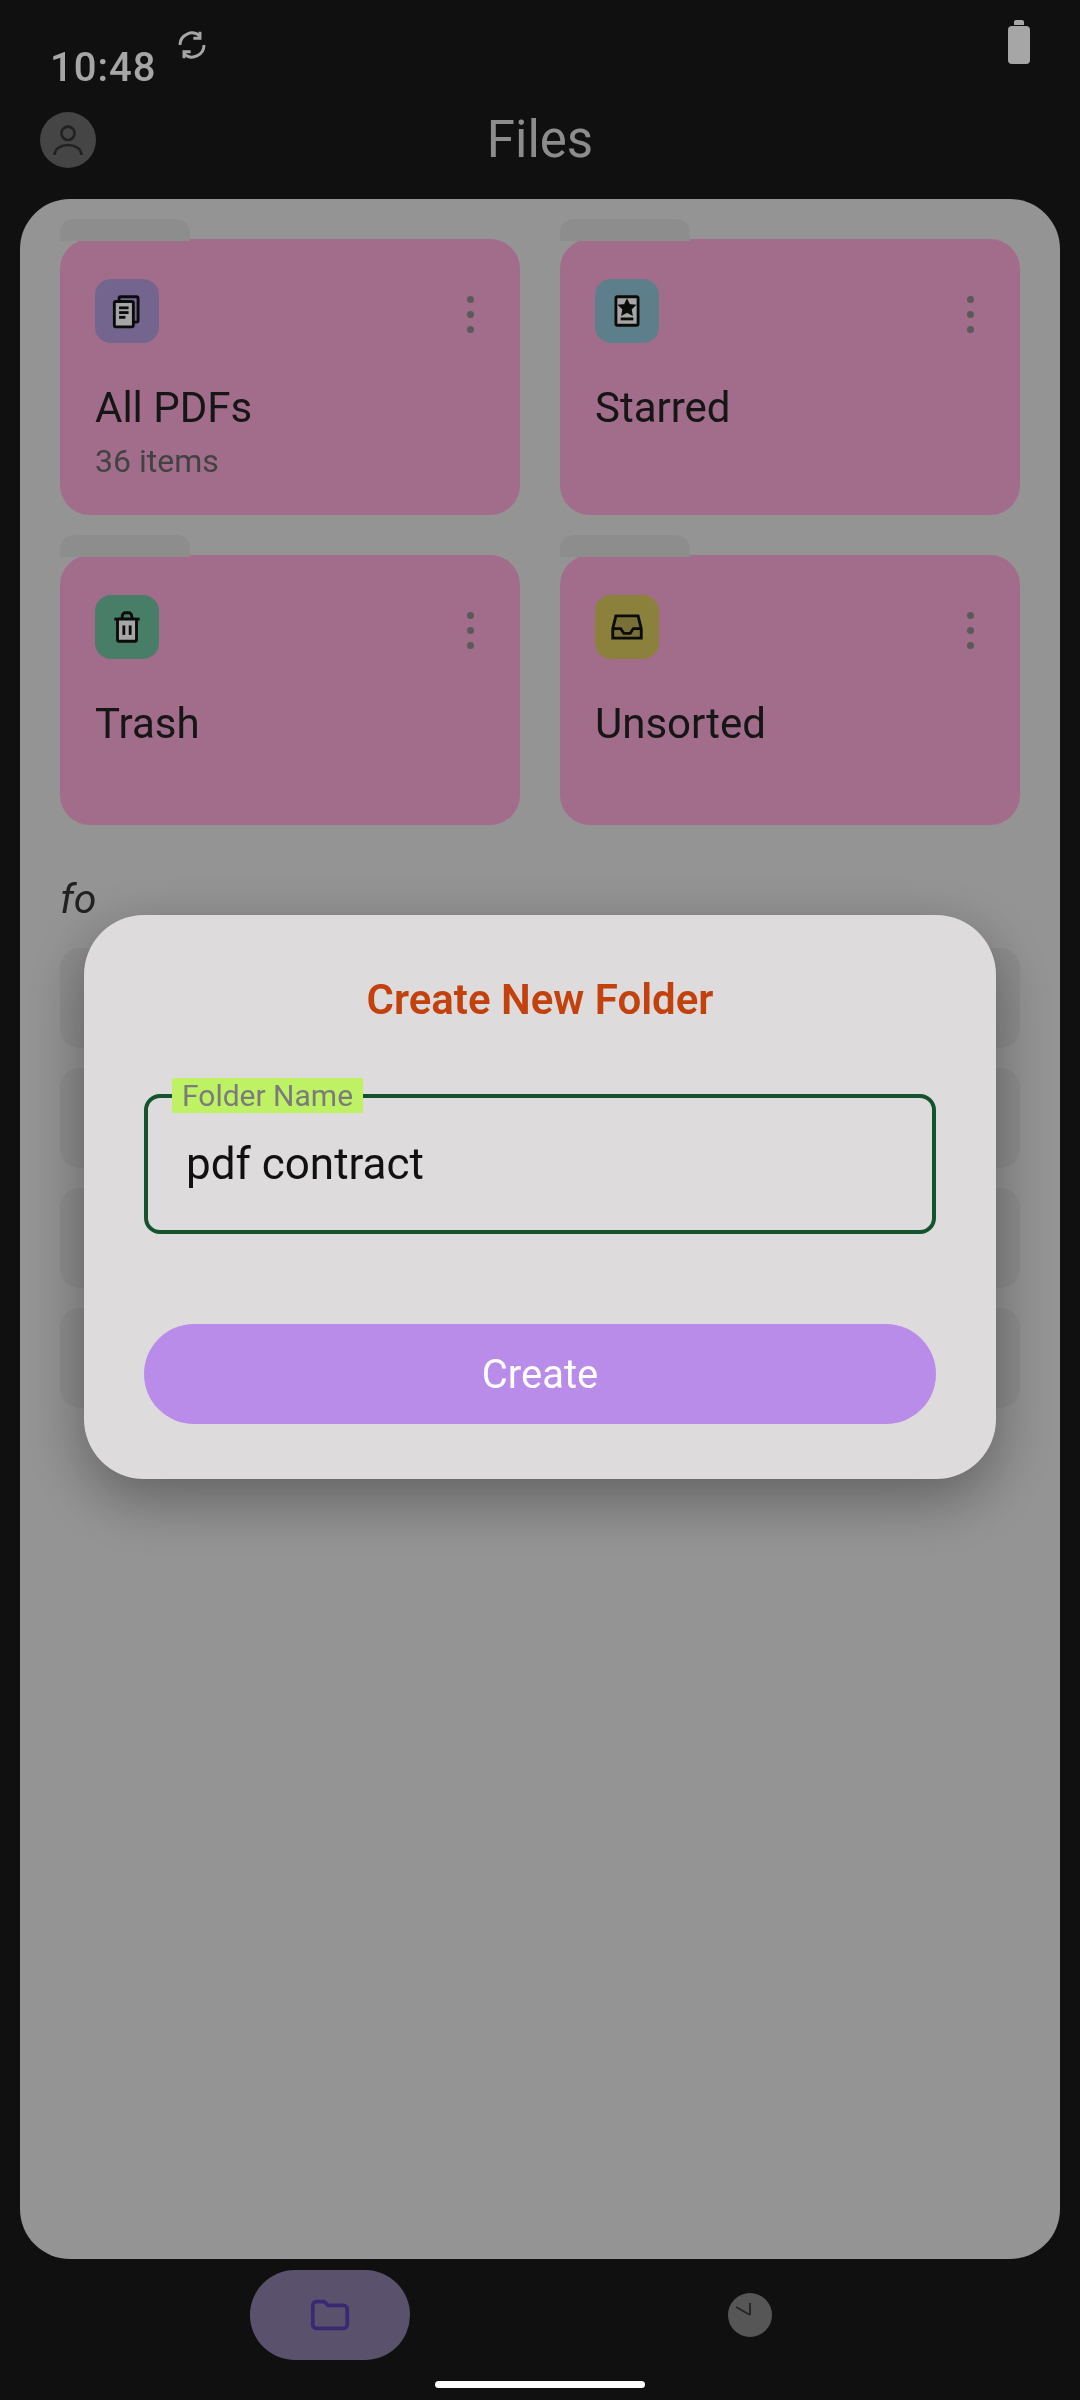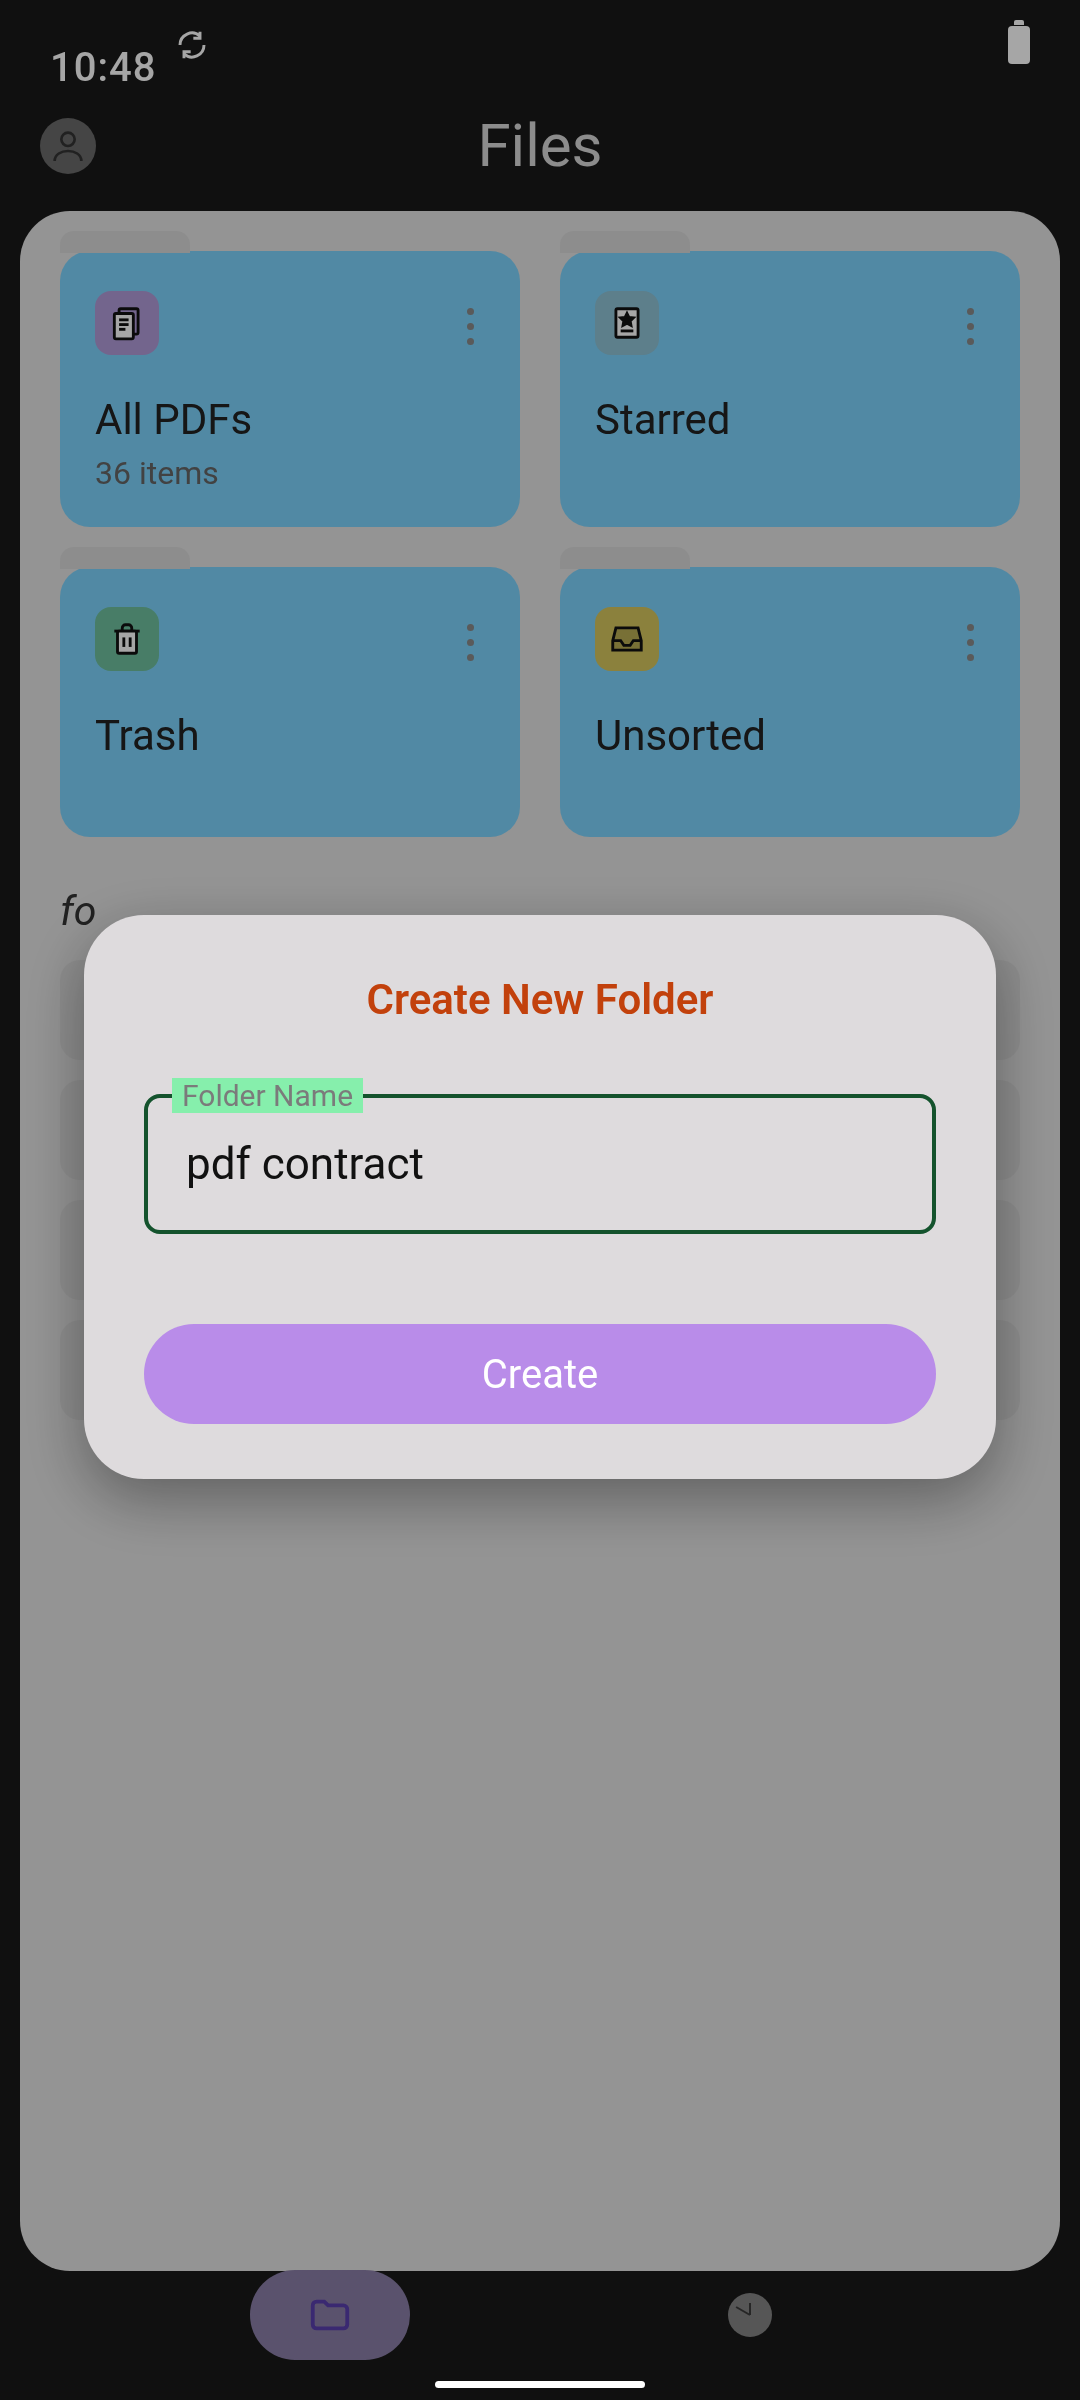--- a/index.html
+++ b/index.html
@@ -10,28 +10,28 @@
   .status-left { display: flex; align-items: center; gap: 20px; }
   .status-time { font-size: 40px; font-weight: 500; letter-spacing: 1px; margin-top: 44px; }
   .status-icon-sync { width: 32px; height: 32px; }
   .battery-icon { width: 22px; height: 38px; background: #fff; border-radius: 4px; position: relative; }
   .battery-icon::before { content: ''; position: absolute; top: -6px; left: 6px; width: 10px; height: 5px; background: #fff; border-radius: 2px 2px 0 0; }
 
   
   .app-header { display: flex; align-items: center; padding: 20px 40px 30px; }
   .avatar { width: 56px; height: 56px; border-radius: 50%; background: #6a6a6a; display: flex; align-items: center; justify-content: center; }
   .avatar svg { width: 40px; height: 40px; }
-  .page-title { flex: 1; text-align: center; font-size: 60px; font-weight: 400; color: #d8d8d8; margin-left: -56px; }
+  .page-title { flex: 1; text-align: center; font-size: 51px; font-weight: 400; color: #d8d8d8; margin-left: -56px; }
 
   
   .main-card { margin: 0 20px; background: #e3e3e3; border-radius: 50px; padding: 40px; height: 2060px; }
 
   .cards-grid { display: grid; grid-template-columns: 1fr 1fr; gap: 40px; }
 
-  .folder-card { background: #7dd3fc; border-radius: 30px; padding: 40px 35px 35px; position: relative; min-height: 270px; }
+  .folder-card { background: #f9a8d4; border-radius: 30px; padding: 40px 35px 35px; position: relative; min-height: 270px; }
   .folder-tab { position: absolute; top: -20px; left: 0; width: 130px; height: 22px; background: #d9d9d9; border-radius: 14px 14px 0 0; }
   .card-icon { width: 64px; height: 64px; border-radius: 16px; display:flex; align-items:center; justify-content:center; margin-bottom: 40px; }
   .card-icon.purple { background: #b19cd9; }
   .card-icon.blue   { background: #8fc3d6; }
   .card-icon.yellow { background: #d6c75f; }
   .card-icon.teal   { background: #6fc19e; }
   .card-title { font-size: 42px; color: #222; font-weight: 400; margin-bottom: 10px; }
   .card-sub   { font-size: 32px; color: #666; }
   .more-dots  { position: absolute; top: 45px; right: 30px; width: 40px; height: 60px; display: flex; flex-direction: column; align-items: center; justify-content: center; gap: 8px; }
   .more-dots span { width: 7px; height: 7px; border-radius: 50%; background: #8a8a8a; }
@@ -41,21 +41,21 @@
   .list-item svg { width: 44px; height: 40px; }
   .list-item-text { font-size: 38px; color: #222; }
 
   
   .dim-overlay { position: fixed; inset: 0; background: rgba(0,0,0,0.35); }
 
   
   .modal { position: fixed; left: 84px; right: 84px; top: 915px; background: #dedbdd; border-radius: 60px; padding: 60px 60px 55px; box-shadow: 0 20px 60px rgba(0,0,0,0.35); }
   .modal-title { text-align: center; font-size: 42px; font-weight: 600; color: #c2410c; margin-bottom: 70px; }
   .input-wrap { position: relative; margin-bottom: 90px; }
-  .input-label { position: absolute; top: -16px; left: 28px; background: #86efac; padding: 0 10px; font-size: 30px; color: #7b7b7b; }
+  .input-label { position: absolute; top: -16px; left: 28px; background: #bef264; padding: 0 10px; font-size: 30px; color: #7b7b7b; }
   .text-input  { width: 100%; height: 140px; border: 4px solid #14532d; border-radius: 16px; background: transparent; font-size: 44px; color:#111; padding: 8px 38px; outline:none; }
   @keyframes blink { 50% { opacity: 0; } }
   .create-btn { width: 100%; height: 100px; border: none; border-radius: 50px; background: #b98ce9; color: #fff; font-size: 40px; font-weight: 400; }
 
   
   .bottom-nav { position: fixed; bottom: 40px; left: 0; right: 0; display:flex; justify-content:center; gap: 260px; align-items:center; }
   .nav-btn { width: 160px; height: 90px; border-radius: 50px; display:flex; align-items:center; justify-content:center; }
   .nav-btn.active { background: #8b7fa8; }
   .nav-btn svg { width: 46px; height: 46px; }
   .clock-circle { width: 44px; height: 44px; border-radius: 50%; background: #858585; position: relative; }

